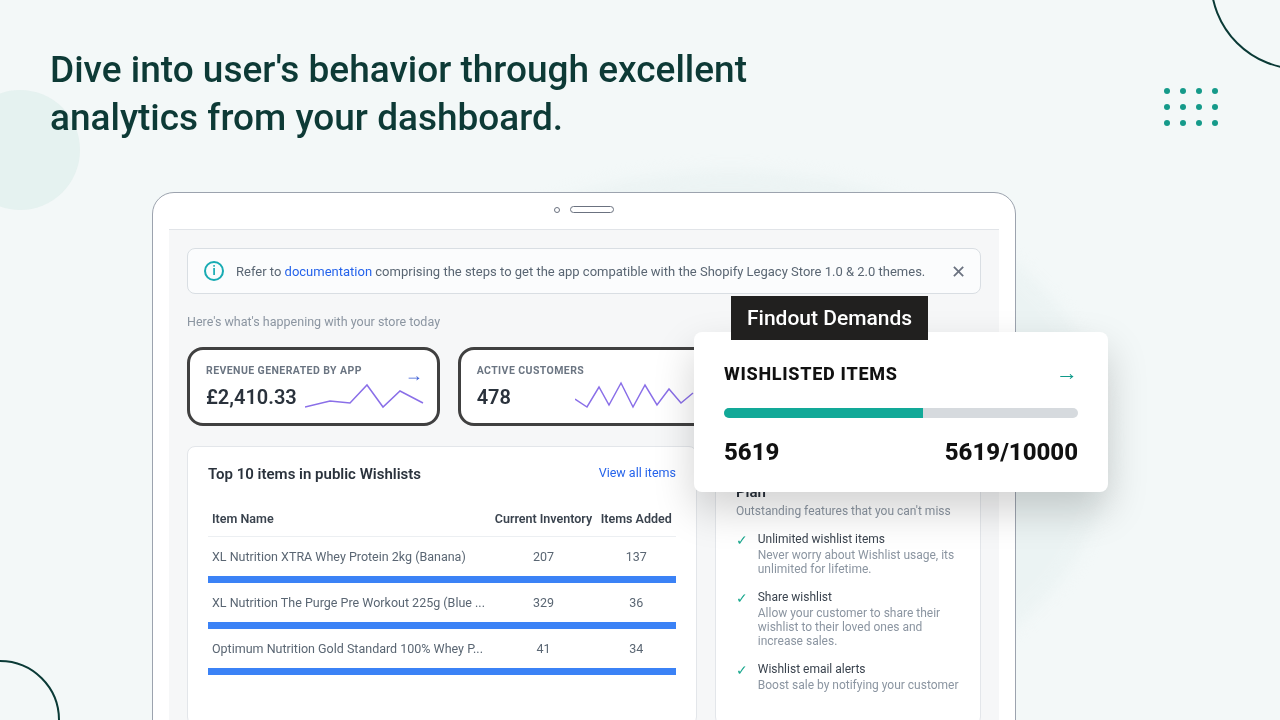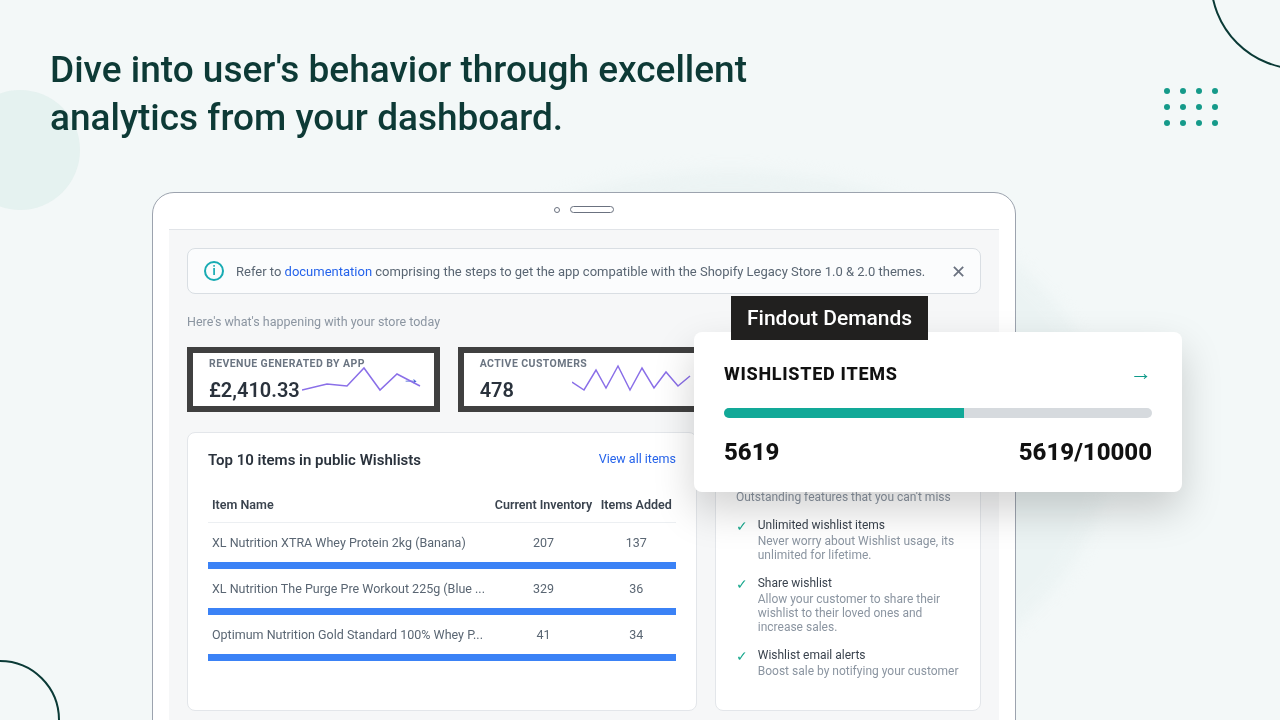--- a/index.html
+++ b/index.html
@@ -118,23 +118,23 @@
     cursor: pointer; color: #6b7280; font-size: 18px;
   }
   .greeting { margin-top: 20px; }
   .greeting h2 { font-size: 19px; font-weight: 500; color: #28313b; }
   .greeting p { font-size: 12.5px; color: #8b95a1; margin-top: 3px; }
   .stat-row {
     display: flex; gap: 18px; margin-top: 18px;
   }
   .stat-card {
     background: #fff;
-    border: 6px solid #404040;
-    border-radius: 0;
-    padding: 4px 16px;
+    border: 3px solid #404040;
+    border-radius: 16px;
+    padding: 14px 16px;
     flex: 1;
     min-width: 0;
     position: relative;
   }
   .stat-card .label {
     font-size: 10.5px; letter-spacing: .04em;
     font-weight: 700; color: #6b7582;
     text-transform: uppercase;
   }
   .stat-card .value {
@@ -191,21 +191,21 @@
     color: #fff;
     font-size: 21px;
     font-weight: 500;
     padding: 10px 16px;
     border-radius: 0;
     z-index: 10;
   }
   .overlay-card {
     position: absolute;
     top: 332px; left: 694px;
-    width: 488px;
+    width: 414px;
     background: #fff;
     border-radius: 8px;
     box-shadow: 0 18px 40px rgba(0,0,0,.18);
     padding: 28px 30px 26px;
     z-index: 9;
   }
   .overlay-card .title-row {
     display: flex; justify-content: space-between; align-items: center;
   }
   .overlay-card .title {

